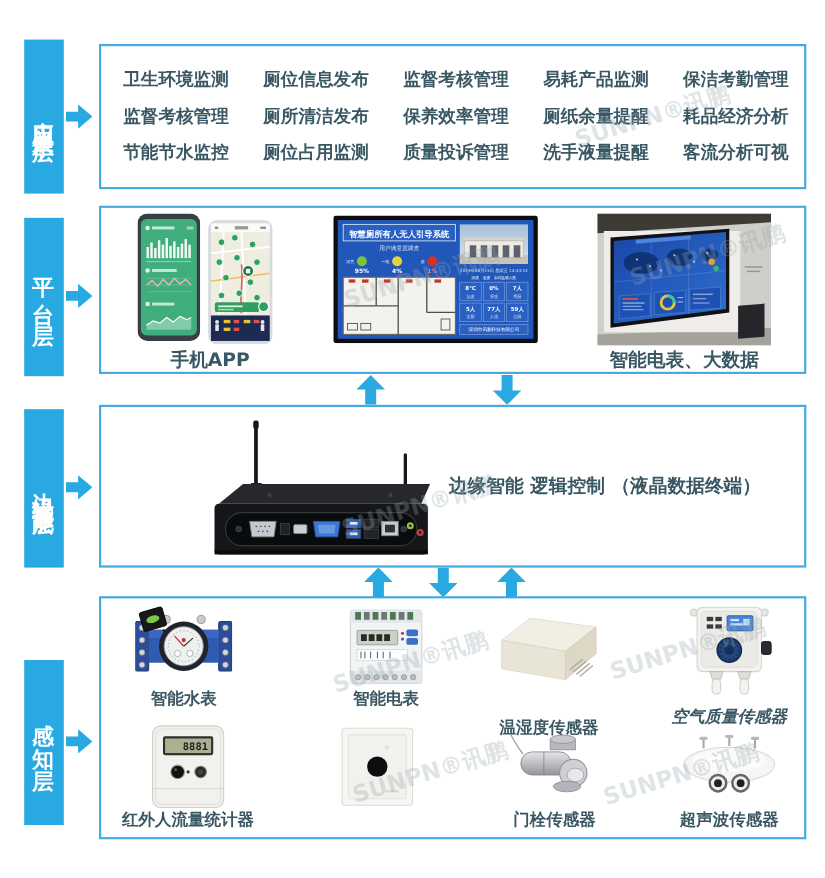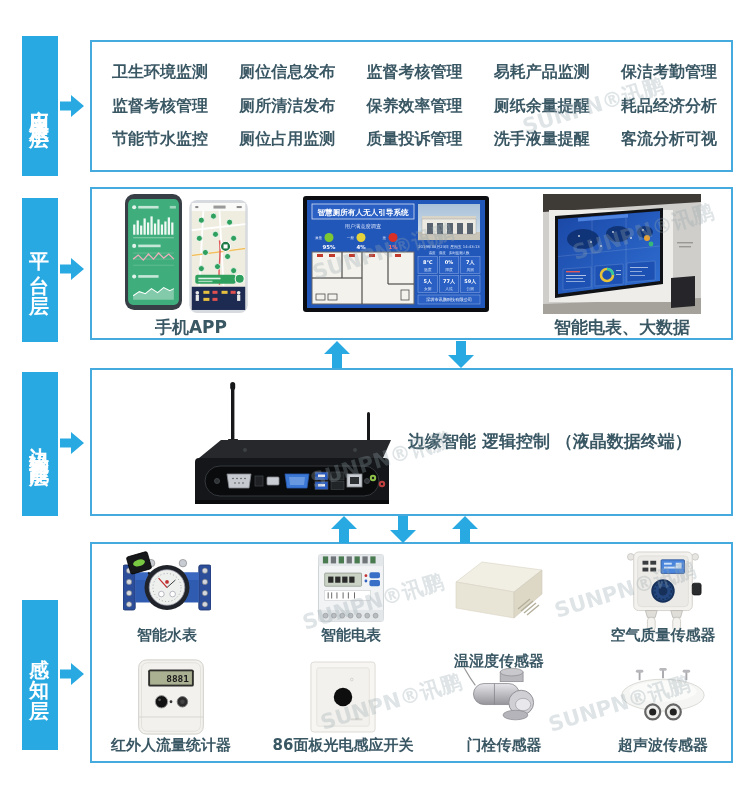--- a/index.html
+++ b/index.html
@@ -476,21 +476,21 @@
       <rect x="72" y="36" width="9" height="12" rx="2" fill="#2a2c2e" stroke="#111" stroke-width=".8"></rect>
       <polygon points="24,64 36,64 34,71 26,71" fill="#e0ded8" stroke="#b8b6b0" stroke-width=".8"></polygon>
       <rect x="26" y="71" width="8" height="14" rx="3.5" fill="#f4f3f0" stroke="#c8c6c0" stroke-width=".8"></rect>
       <polygon points="50,64 62,64 60,71 52,71" fill="#e0ded8" stroke="#b8b6b0" stroke-width=".8"></polygon>
       <rect x="52" y="71" width="8" height="14" rx="3.5" fill="#f4f3f0" stroke="#c8c6c0" stroke-width=".8"></rect>
     </svg>
   </div>
   <div class="devlabel" style="left:107px;top:626px;width:120px;">智能水表</div>
   <div class="devlabel" style="left:291px;top:626px;width:120px;">智能电表</div>
   <div class="devlabel" style="left:434px;top:652px;width:130px;">温湿度传感器</div>
-  <div class="devlabel" style="left:598px;top:626px;width:130px;">空气质量传感器</div>
+  <div class="devlabel" style="left:598px;top:642px;width:130px;font-style:italic;">空气质量传感器</div>
 
   <div class="fig" style="left:134px;top:658px;">
     <svg width="74" height="78" viewBox="0 0 76 82">
       <rect x="4" y="2" width="68" height="78" rx="8" fill="#f2f1ee" stroke="#cfcdc6" stroke-width="1"></rect>
       <rect x="7" y="5" width="62" height="72" rx="6" fill="none" stroke="#e2e0da" stroke-width="1"></rect>
       <rect x="14" y="12" width="48" height="18" rx="2" fill="#2e2e2c"></rect>
       <rect x="16" y="14" width="44" height="14" fill="#aab092"></rect>
       <text x="57" y="25.5" font-size="10" font-family="'DejaVu Sans Mono',monospace" font-weight="bold" fill="#1a1a1a" text-anchor="end">8881</text>
       <circle cx="28" cy="46" r="6.5" fill="#111" stroke="#999" stroke-width="1"></circle>
       <circle cx="26" cy="44" r="1.4" fill="#555"></circle>
@@ -539,21 +539,20 @@
       <rect x="70" y="2" width="8" height="3" rx="1.5" fill="#b8b8bc"></rect>
       <ellipse cx="49" cy="29" rx="44" ry="17" fill="#f5f5f3" stroke="#d8d8d4" stroke-width="1"></ellipse>
       <ellipse cx="49" cy="25" rx="36" ry="11" fill="#fbfbfa"></ellipse>
       <circle cx="38" cy="47" r="8" fill="#eeeeec" stroke="#666" stroke-width="2.4"></circle>
       <circle cx="38" cy="47" r="3.8" fill="#222"></circle>
       <circle cx="60" cy="47" r="8" fill="#eeeeec" stroke="#666" stroke-width="2.4"></circle>
       <circle cx="60" cy="47" r="3.8" fill="#222"></circle>
     </svg>
   </div>
   <div class="devlabel" style="left:101px;top:736px;width:140px;">红外人流量统计器</div>
-  <div class="devlabel" style="left:268px;top:736px;width:150px;">86面板光电感应开关</div>
   <div class="devlabel" style="left:444px;top:736px;width:120px;">门栓传感器</div>
   <div class="devlabel" style="left:603px;top:736px;width:120px;">超声波传感器</div>
 
   <div class="wm" style="left:520px;top:92px;">SUNPN®讯鹏</div>
   <div class="wm" style="left:310px;top:238px;">SUNPN®讯鹏</div>
   <div class="wm" style="left:570px;top:218px;">SUNPN®讯鹏</div>
   <div class="wm" style="left:308px;top:446px;">SUNPN®讯鹏</div>
   <div class="wm" style="left:300px;top:588px;">SUNPN®讯鹏</div>
   <div class="wm" style="left:552px;top:576px;">SUNPN®讯鹏</div>
   <div class="wm" style="left:318px;top:688px;">SUNPN®讯鹏</div>

